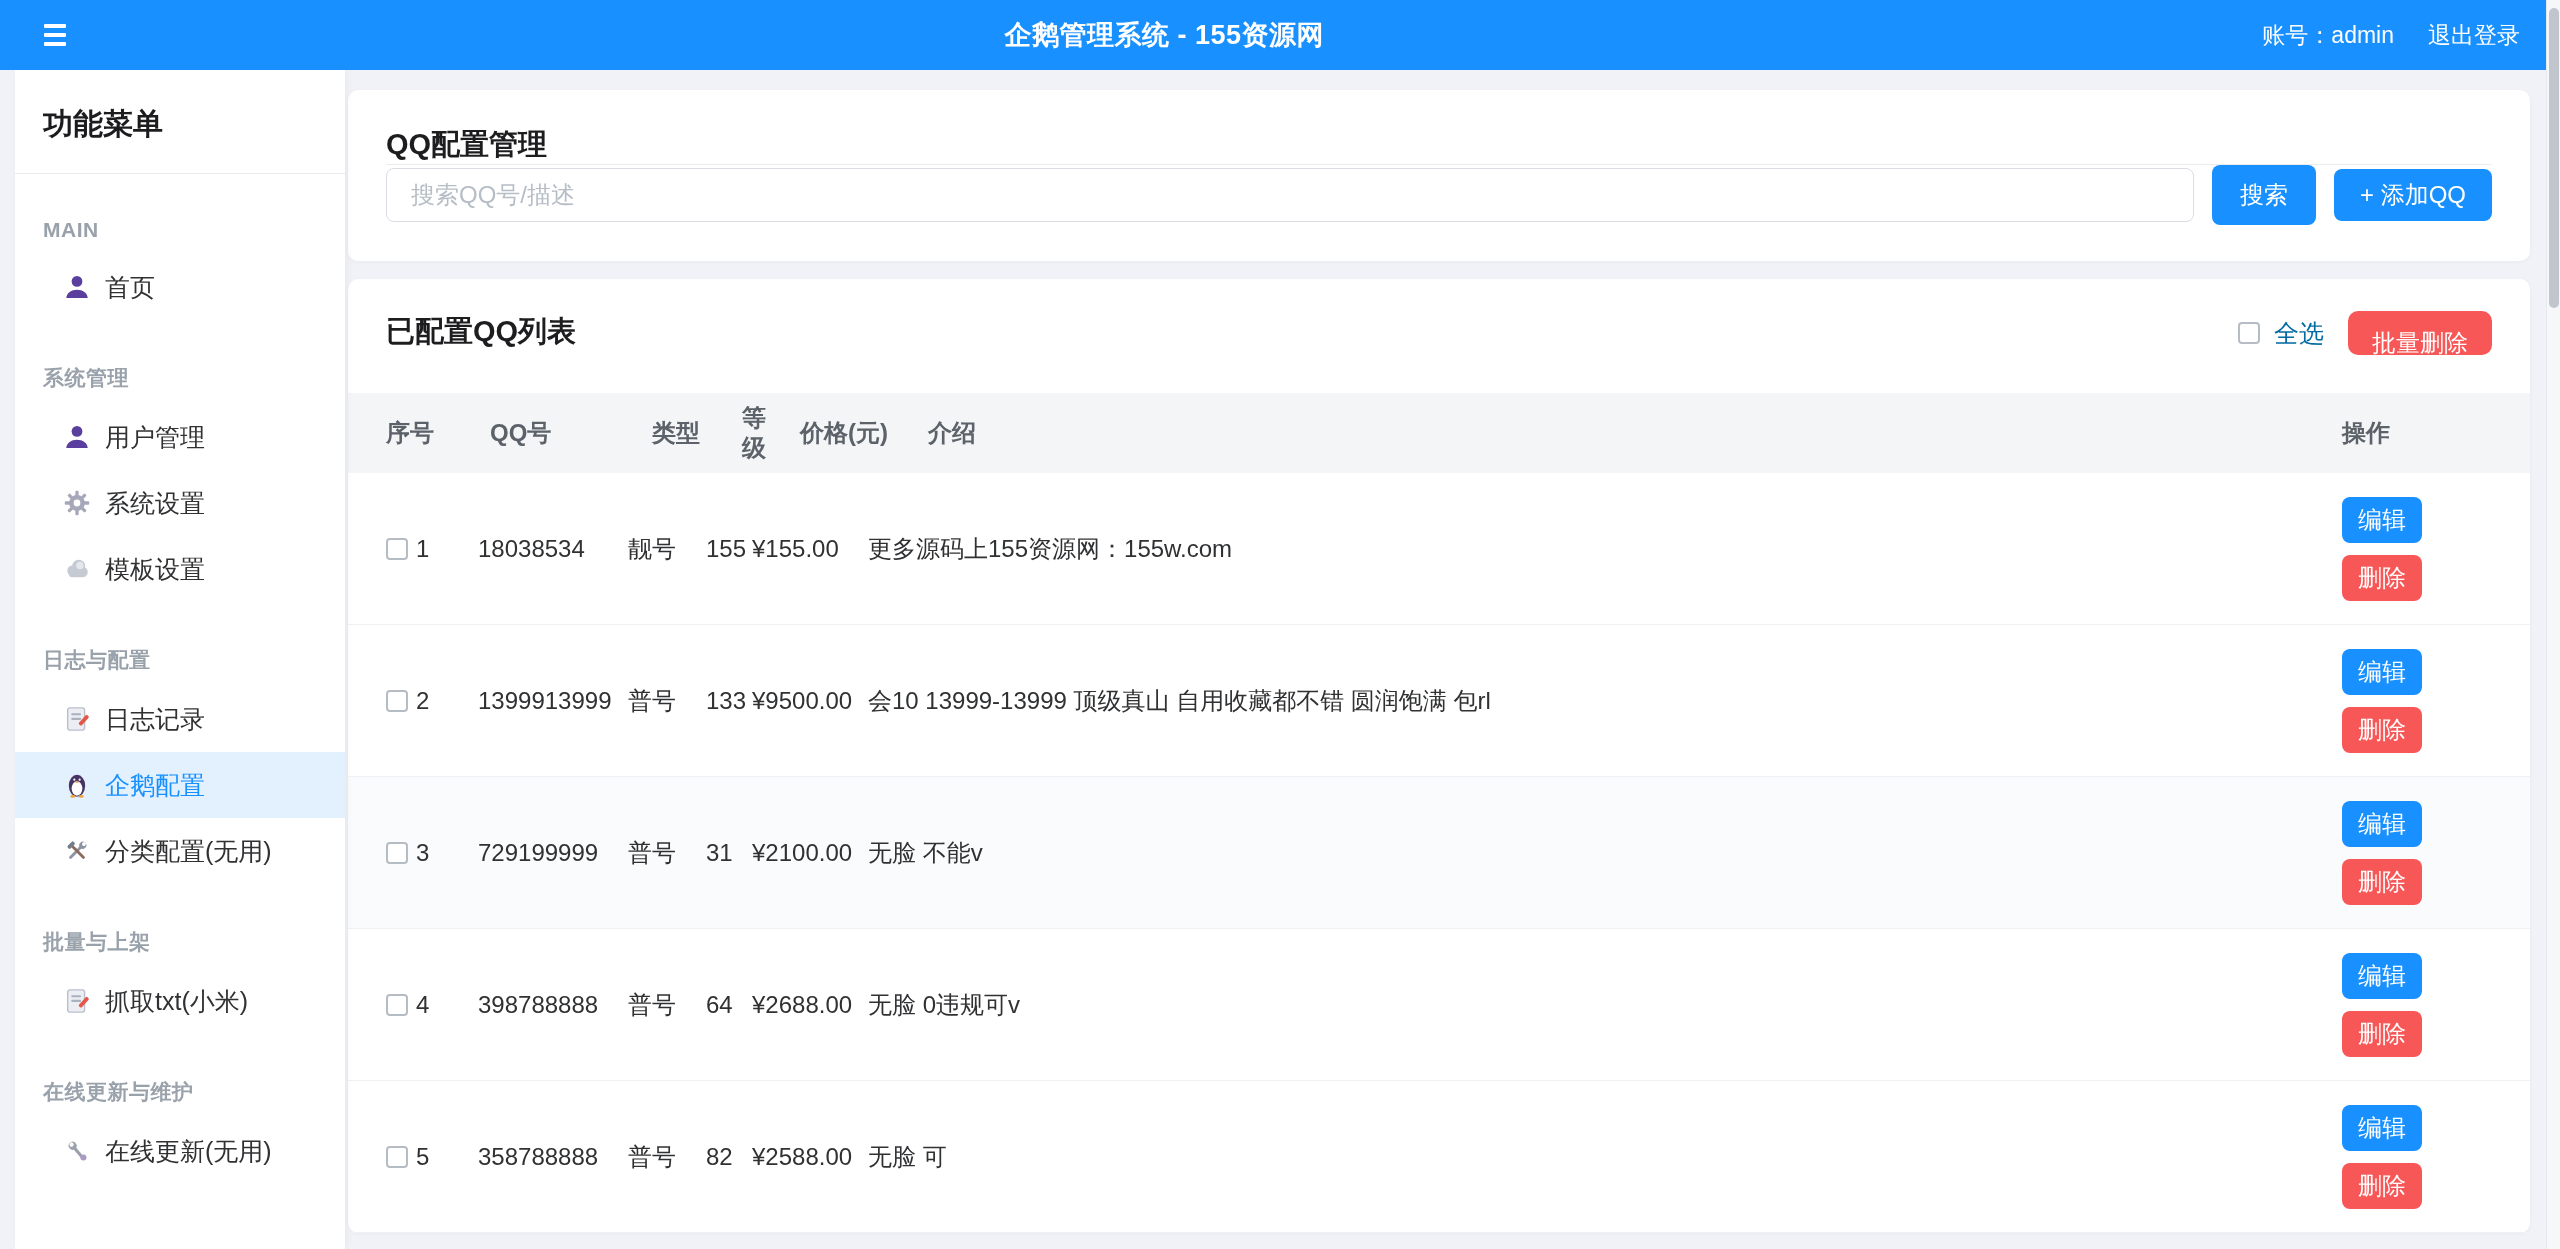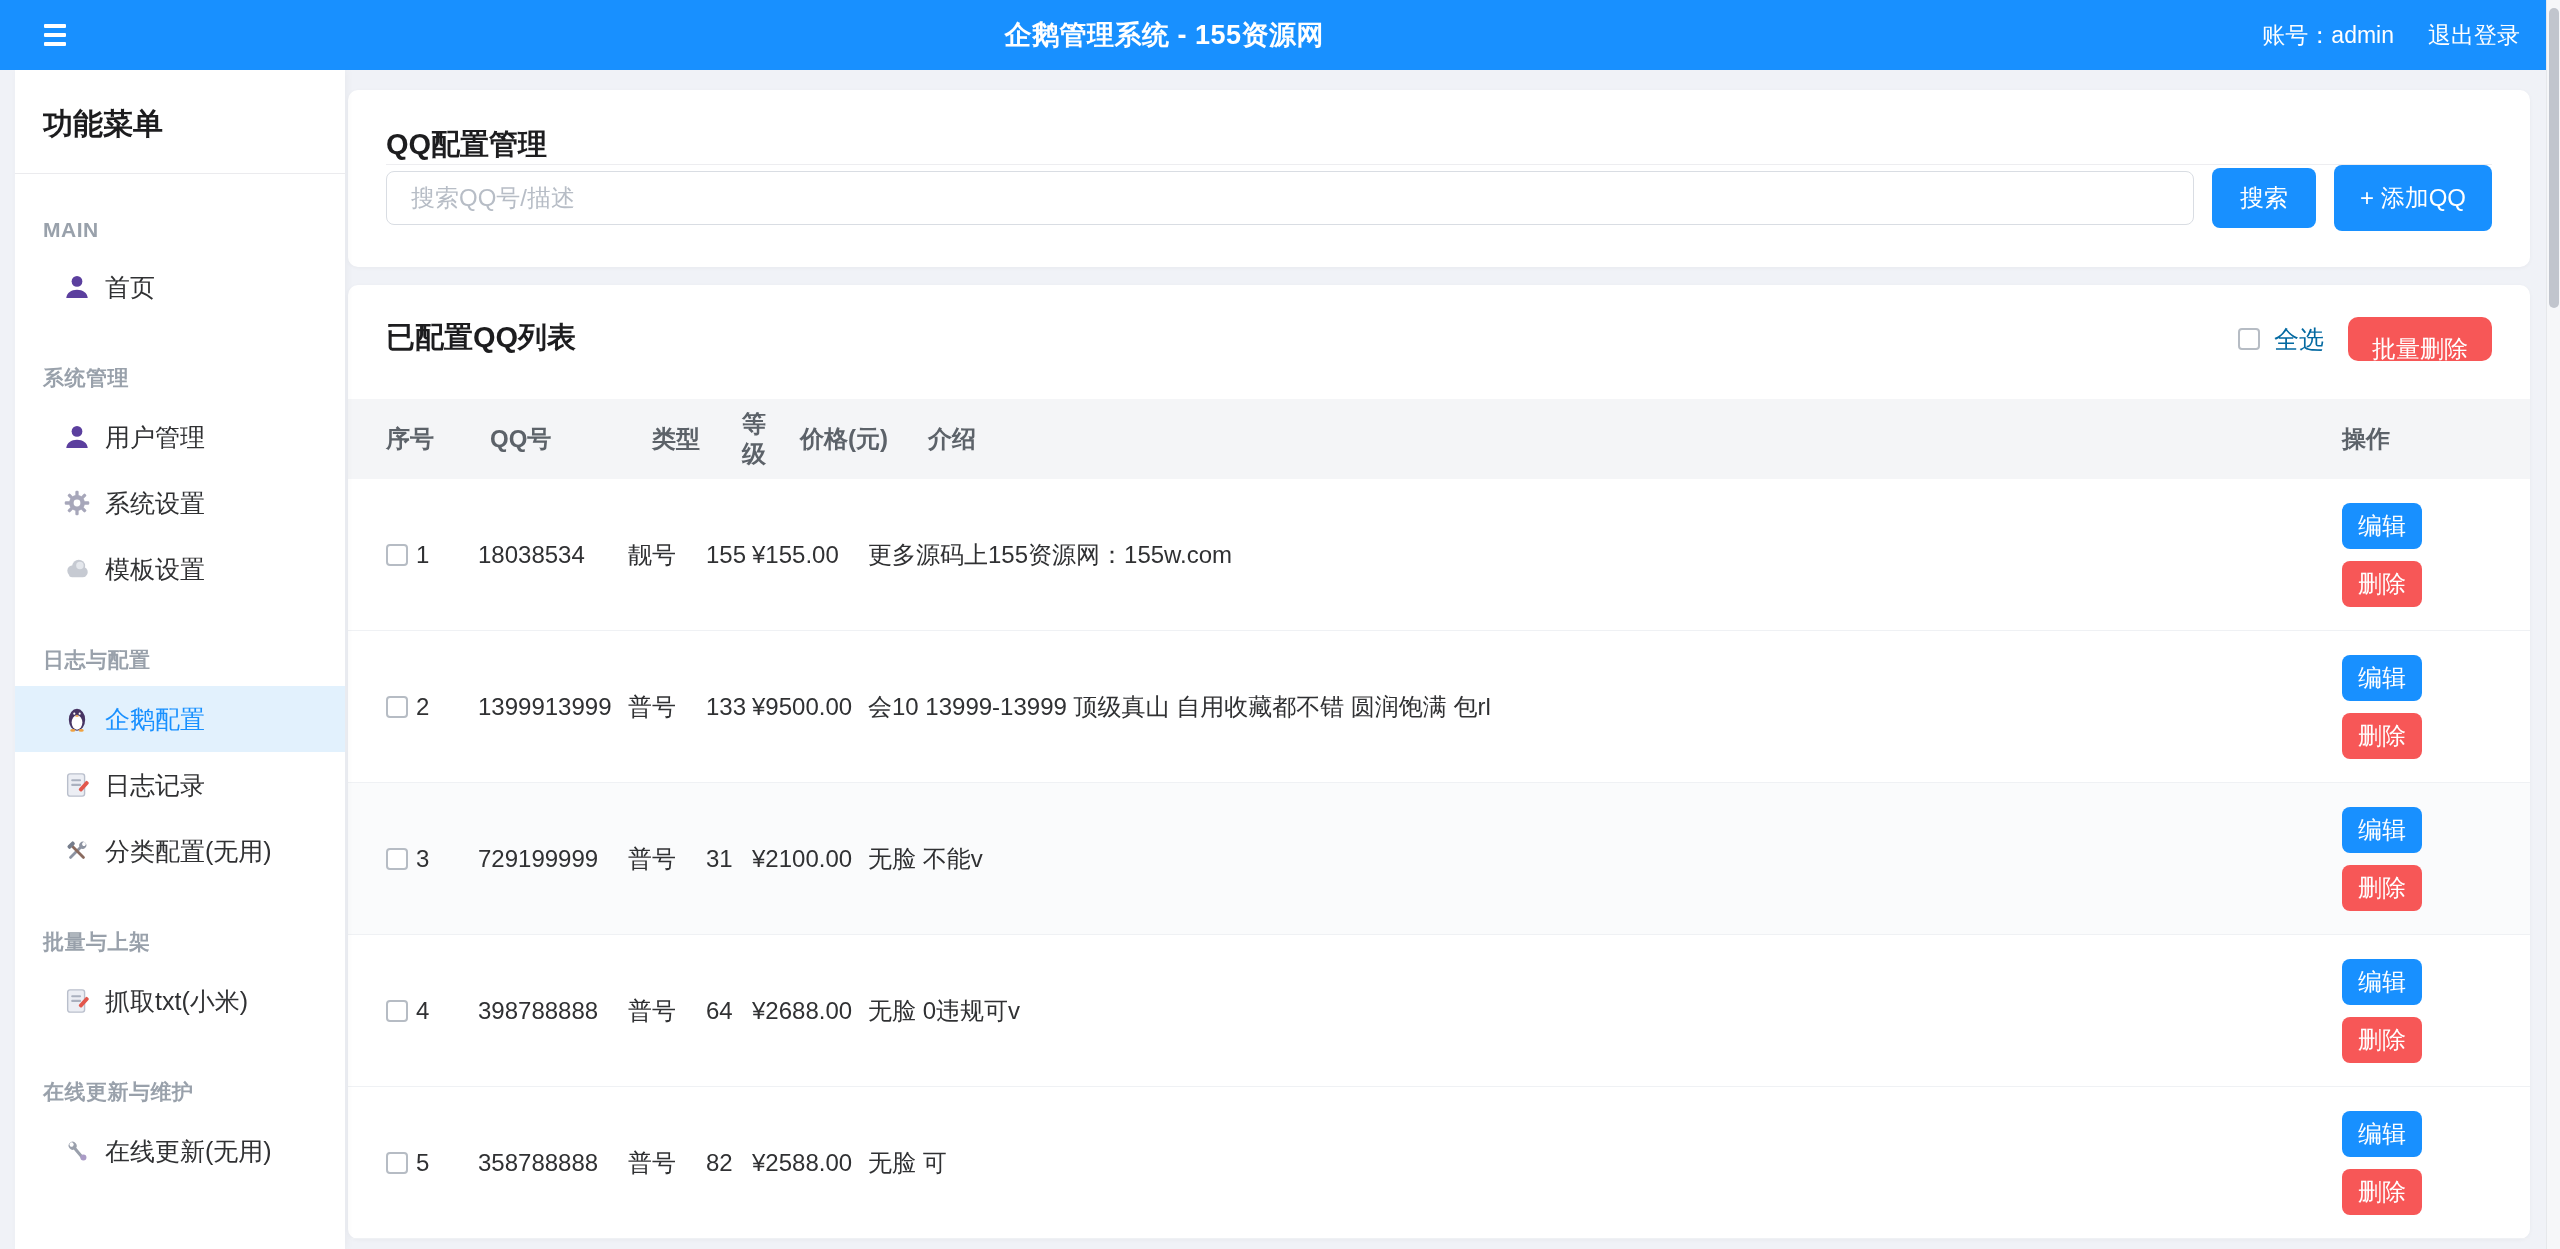--- a/index.html
+++ b/index.html
@@ -42,21 +42,21 @@
   .search-row { display:flex; align-items:center; gap:18px; }
   .search-input { flex:1; height:54px; border:1px solid #d9dde3; border-radius:8px;
     font-size:24px; padding:0 24px; color:#303133; outline:none;
     font-family:"Liberation Sans","DejaVu Sans",sans-serif; }
   .search-input::placeholder { color:#b7bdc6; }
   .btn { border:none; cursor:pointer; color:#fff; border-radius:8px;
     font-size:24px; font-family:"Liberation Sans","DejaVu Sans",sans-serif; }
   .btn-primary { background:#1890ff; }
   .btn-danger { background:#f75757; }
   .btn-search { height:60px; padding:0 28px; }
-  .btn-add { height:66px; padding:0 26px; }
+  .btn-add { height:52px; padding:0 26px; }
 
   .card-list { margin-top:18px; padding:32px 0 0; min-height:920px; }
   .list-header { display:flex; justify-content:space-between; padding:0 38px; }
   .list-controls { display:flex; align-items:center; gap:14px; }
   .cb { appearance:none; -webkit-appearance:none; width:22px; height:22px;
     border:2px solid #b6bcc4; border-radius:4px; background:#fff; cursor:pointer; flex:0 0 auto; }
   .cb-label { font-size:25px; color:#0369a1; }
   .btn-batch { height:44px; padding:16px 24px; border-radius:10px; margin-left:10px; }
 
   
@@ -149,44 +149,44 @@
           <circle cx="13.5" cy="9.5" r="5.5"></circle>
           <circle cx="17" cy="14.5" r="4.2"></circle>
           <rect x="5" y="13" width="15" height="6" rx="3"></rect>
           <circle cx="14.5" cy="9" r="3.2" fill="#e4e7ec"></circle>
         </svg>
     </span>
     <span>模板设置</span>
   </div>
 
   <div class="section-label">日志与配置</div>
+  <div class="menu-item">
+    <span class="icon">
+      <svg viewBox="0 0 24 24">
+          <rect x="4" y="2.5" width="14.5" height="19" rx="2" fill="#eceef4" stroke="#b9bfcc" stroke-width="1.2"></rect>
+          <rect x="7" y="7" width="8.5" height="1.8" rx=".9" fill="#aab1bf"></rect>
+          <rect x="7" y="11" width="8.5" height="1.8" rx=".9" fill="#aab1bf"></rect>
+          <rect x="12.6" y="11.2" width="10.5" height="3.4" rx="1.2" fill="#e2574c" transform="rotate(-48 18 13)"></rect>
+        </svg>
+    </span>
+    <span>日志记录</span>
+  </div>
   <div class="menu-item active">
     <span class="icon">
       <svg viewBox="0 0 24 24">
           <ellipse cx="12" cy="12.6" rx="7" ry="9.4" fill="#473463"></ellipse>
           <ellipse cx="12" cy="15" rx="4.6" ry="6.2" fill="#fff"></ellipse>
           <circle cx="9.7" cy="7.4" r=".9" fill="#fff"></circle>
           <circle cx="14.3" cy="7.4" r=".9" fill="#fff"></circle>
           <polygon points="12,8.2 10.4,10 13.6,10" fill="#f0a23f"></polygon>
           <ellipse cx="8.4" cy="21.8" rx="2.2" ry="1.2" fill="#f0a23f"></ellipse>
           <ellipse cx="15.6" cy="21.8" rx="2.2" ry="1.2" fill="#f0a23f"></ellipse>
         </svg>
     </span>
     <span>企鹅配置</span>
-  </div>
-  <div class="menu-item">
-    <span class="icon">
-      <svg viewBox="0 0 24 24">
-          <rect x="4" y="2.5" width="14.5" height="19" rx="2" fill="#eceef4" stroke="#b9bfcc" stroke-width="1.2"></rect>
-          <rect x="7" y="7" width="8.5" height="1.8" rx=".9" fill="#aab1bf"></rect>
-          <rect x="7" y="11" width="8.5" height="1.8" rx=".9" fill="#aab1bf"></rect>
-          <rect x="12.6" y="11.2" width="10.5" height="3.4" rx="1.2" fill="#e2574c" transform="rotate(-48 18 13)"></rect>
-        </svg>
-    </span>
-    <span>日志记录</span>
   </div>
   <div class="menu-item">
     <span class="icon">
       <svg viewBox="0 0 24 24">
           <g transform="rotate(45 12 12)">
             <rect x="10.8" y="4" width="2.4" height="17" rx="1.1" fill="#8d93a1"></rect>
             <circle cx="12" cy="5" r="3" fill="#8d93a1"></circle>
             <circle cx="12" cy="3.6" r="1.6" fill="#fff"></circle>
           </g>
           <g transform="rotate(-45 12 12)">

